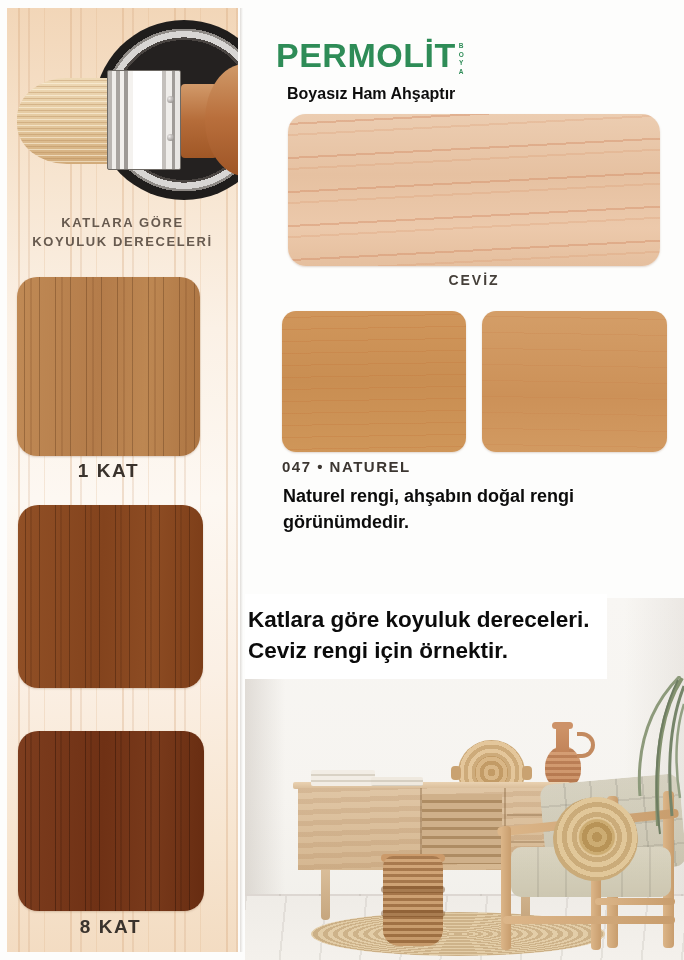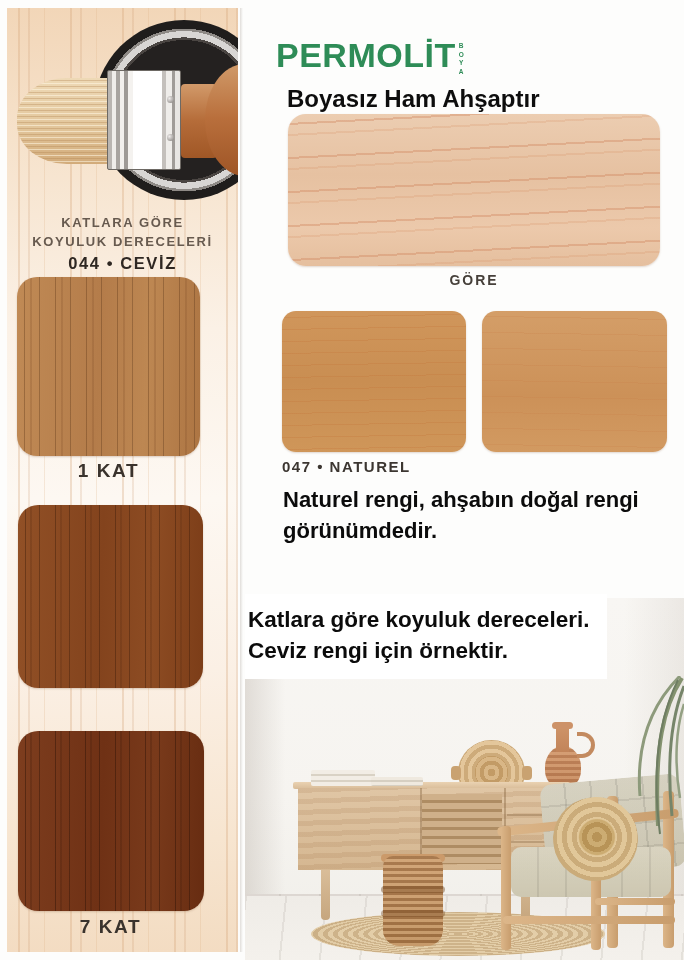--- a/index.html
+++ b/index.html
@@ -94,21 +94,21 @@
   .kat-label { position:absolute; width:183px; text-align:center;
     color:#3a332d; font-size:19px; font-weight:bold; letter-spacing:1.6px; }
   .kat-1 { left:10px; top:452px; } .kat-2 { left:12px; top:684px; } .kat-3 { left:12px; top:908px; }
 
   
   .logo { position:absolute; left:276px; top:38px; display:flex; align-items:flex-start; }
   .logo-text { color:#2e8c57; font-size:34px; font-weight:bold; letter-spacing:0.5px; line-height:1; }
   .logo-sub { writing-mode:vertical-rl; text-orientation:upright; color:#2e8c57;
     font-size:6.5px; font-weight:bold; letter-spacing:1.5px; margin:4px 0 0 2px; }
   .rp-heading { position:absolute; left:287px; top:85px; color:#0d0d0d;
-    font-size:24px; font-weight:bold; }
+    font-size:16px; font-weight:bold; }
 
   .panel { position:absolute; box-shadow:0 1px 2px rgba(140,100,70,0.25); }
   .ahsap-panel { left:288px; top:114px; width:372px; height:152px; border-radius:18px;
     background:
       repeating-linear-gradient(177deg,
         rgba(205,125,85,0) 0 9px, rgba(205,125,85,0.35) 9px 11px,
         rgba(205,125,85,0) 11px 20px, rgba(214,142,98,0.22) 20px 22px,
         rgba(205,125,85,0) 22px 34px),
       linear-gradient(180deg,#eccdb1,#e6c1a1 40%,#ecc9ab 75%,#e5bf9e); }
   .ahsap-label { position:absolute; left:288px; top:272px; width:372px; text-align:center;
@@ -120,21 +120,21 @@
         rgba(196,118,58,0) 0 6px, rgba(196,118,58,0.30) 6px 7px, rgba(196,118,58,0) 7px 12px),
       linear-gradient(180deg,#d0965b,#c98e52 50%,#cf9659); }
   .nat-right { left:482px; top:311px; width:185px; height:141px; border-radius:14px;
     background:
       repeating-linear-gradient(181deg,
         rgba(200,125,70,0) 0 8px, rgba(200,125,70,0.22) 8px 9px, rgba(200,125,70,0) 9px 16px),
       linear-gradient(180deg,#d49e68,#cc9158 60%,#d29a61); }
   .nat-code { position:absolute; left:282px; top:458px; width:385px; text-align:left;
     color:#3c3631; font-size:15px; font-weight:bold; letter-spacing:1.5px; }
   .nat-note { position:absolute; left:283px; top:484px; width:382px;
-    color:#0b0b0b; font-size:22px; font-weight:bold; line-height:1.42; }
+    color:#0b0b0b; font-size:18px; font-weight:bold; line-height:1.42; }
 
   .kat-note { position:absolute; left:245px; top:594px; z-index:6;
     background:#ffffff; padding:10px 18px 13px 3px;
     color:#0b0b0b; font-size:22.5px; font-weight:bold; line-height:1.38; }
 
   
   .photo { position:absolute; left:245px; top:598px; width:439px; height:362px; overflow:hidden;
     background:linear-gradient(180deg,#f8f6f3 0%,#f6f4f0 55%,#f0eee9 100%); }
   .photo * { position:absolute; }
   .wall-corner { left:0; top:0; width:40px; height:100%;
@@ -233,40 +233,39 @@
     <div class="paint-can"></div>
     <div class="brush-bristles"></div>
     <div class="brush-ferrule"></div>
     <div class="ferrule-bolt bolt-top"></div>
     <div class="ferrule-bolt bolt-bottom"></div>
     <div class="brush-handle-neck"></div>
     <div class="brush-handle-paddle"></div>
 
     <div class="lp-heading lp-head1">KATLARA GÖRE</div>
     <div class="lp-heading lp-head2">KOYULUK DERECELERİ</div>
-    <div class="lp-code">044 • CEVİZ</div>
 
     <div class="swatch swatch-1"></div>
     <div class="kat-label kat-1">1 KAT</div>
 
     <div class="swatch swatch-2"></div>
 
     <div class="swatch swatch-3"></div>
-    <div class="kat-label kat-3">7 KAT</div>
+    <div class="kat-label kat-3">8 KAT</div>
   </div>
   <div class="col-divider"></div>
 
   <div class="logo">
     <span class="logo-text">PERMOLİT</span>
     <span class="logo-sub">BOYA</span>
   </div>
   <div class="rp-heading">Boyasız Ham Ahşaptır</div>
 
   <div class="panel ahsap-panel"></div>
-  <div class="ahsap-label">GÖRE</div>
+  <div class="ahsap-label">CEVİZ</div>
 
   <div class="panel nat-left"></div>
   <div class="panel nat-right"></div>
   <div class="nat-code">047 • NATUREL</div>
   <div class="nat-note">Naturel rengi, ahşabın doğal rengi görünümdedir.</div>
 
   <div class="kat-note">
     <div>Katlara göre koyuluk dereceleri.</div>
     <div>Ceviz rengi için örnektir.</div>
   </div>

